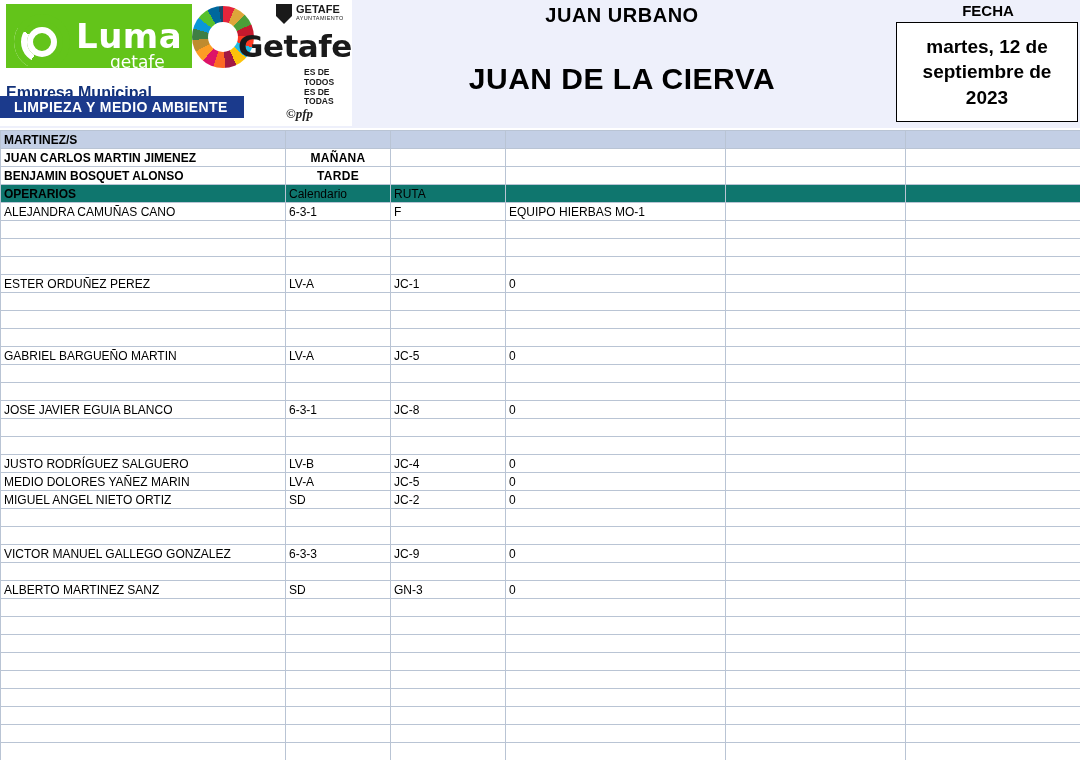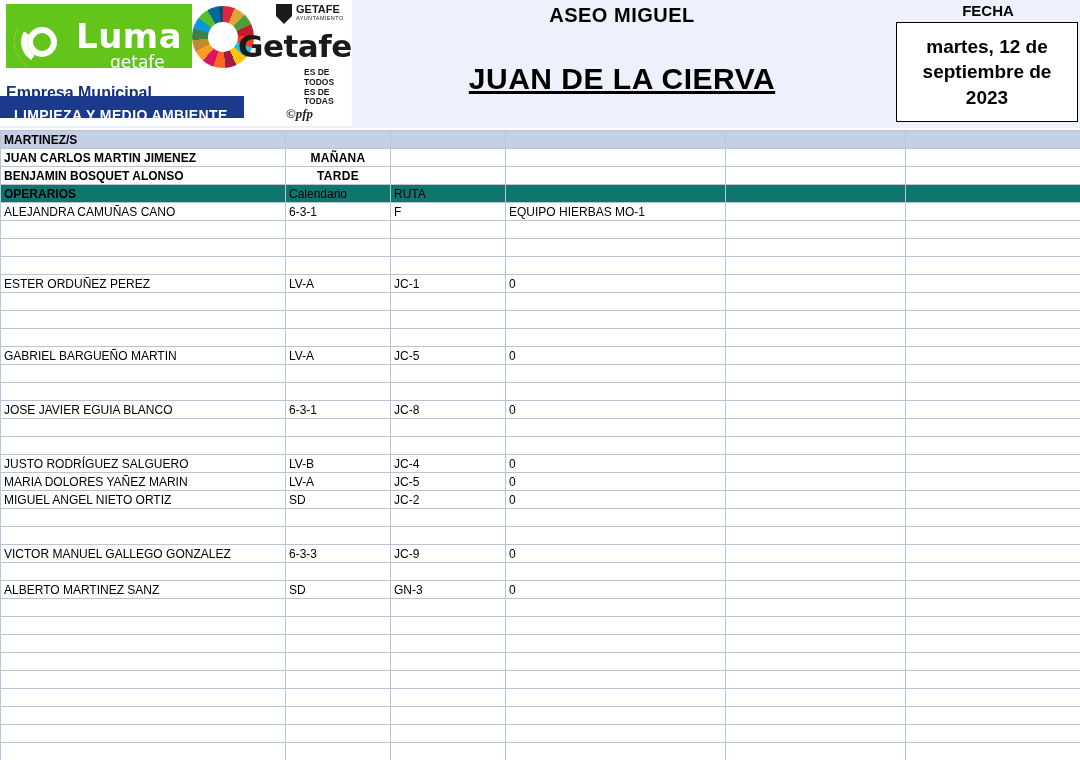--- a/index.html
+++ b/index.html
@@ -103,21 +103,21 @@
     position: absolute;
     left: 0px;
     top: 96px;
     width: 244px;
     height: 22px;
     background: #1b3a8c;
   }
   .limpieza-bar span {
     position: absolute;
     left: 6px;
-    top: 11px;
+    top: 3px;
     color: #ffffff;
     font-size: 14px;
     font-weight: bold;
     letter-spacing: 0.4px;
     padding-left: 8px;
   }
 
   
   .getafe {
     position: absolute;
@@ -221,21 +221,20 @@
   .title-route {
     position: absolute;
     left: 352px;
     top: 62px;
     width: 540px;
     text-align: center;
     font-size: 30px;
     font-weight: bold;
     color: #000000;
     letter-spacing: 0.5px;
-    text-decoration: underline;
   }
 
   .fecha-label {
     position: absolute;
     left: 898px;
     top: 2px;
     width: 180px;
     text-align: center;
     font-size: 15px;
     font-weight: bold;
@@ -347,21 +346,21 @@
           <span>GETAFE</span>
           <small>AYUNTAMIENTO</small>
         </div>
         <div class="getafe-word">Getafe</div>
         <div class="es-de-todos">ES DE TODOS<br>ES DE TODAS</div>
       </div>
 
       <div class="pfp">©pfp</div>
     </div>
 
-    <div class="title-aseo">ASEO MIGUEL</div>
+    <div class="title-aseo">JUAN URBANO</div>
     <div class="title-route">JUAN DE LA CIERVA</div>
 
     <div class="fecha-label">FECHA</div>
     <div class="fecha-box">martes, 12 de septiembre de 2023</div>
   </div>
 
   <table class="grid">
     <colgroup>
       <col class="col-a">
         <col class="col-b">
@@ -521,21 +520,21 @@
         </tr>
         <tr class="worker-row">
           <td class="worker-name">JUSTO RODRÍGUEZ SALGUERO</td>
           <td>LV-B</td>
           <td>JC-4</td>
           <td>0</td>
           <td></td>
           <td></td>
         </tr>
         <tr class="worker-row">
-          <td class="worker-name">MARIA DOLORES YAÑEZ MARIN</td>
+          <td class="worker-name">MEDIO DOLORES YAÑEZ MARIN</td>
           <td>LV-A</td>
           <td>JC-5</td>
           <td>0</td>
           <td></td>
           <td></td>
         </tr>
         <tr class="worker-row">
           <td class="worker-name">MIGUEL ANGEL NIETO ORTIZ</td>
           <td>SD</td>
           <td>JC-2</td>

